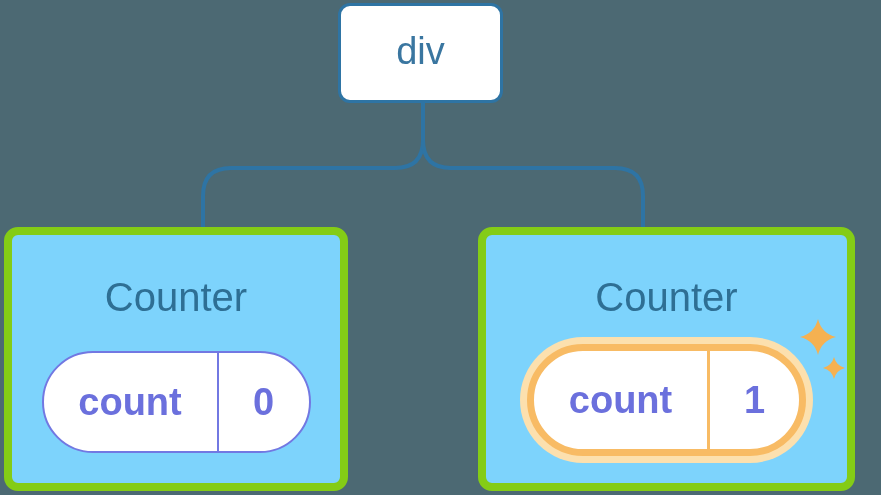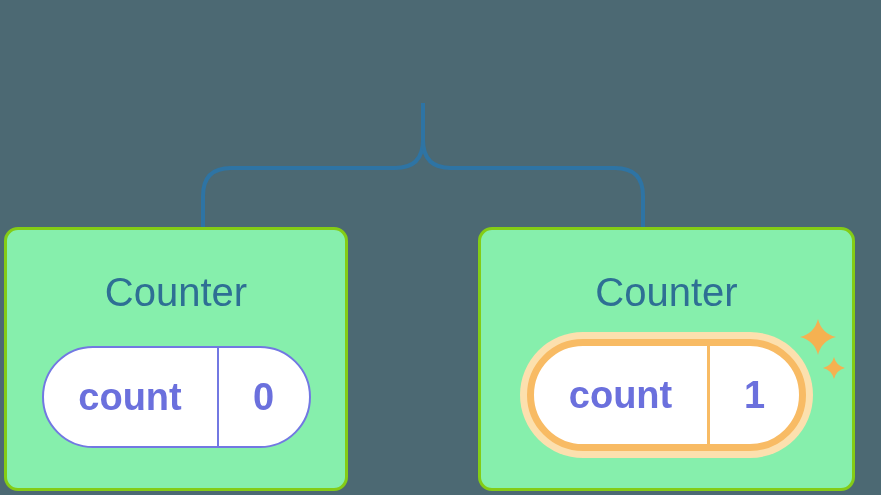--- a/index.html
+++ b/index.html
@@ -39,22 +39,22 @@
     position: absolute; left: 0; top: 0;
     z-index: 1;
   }
 
   
   .card {
     position: absolute;
     top: 227px;
     height: 264px;
     box-sizing: border-box;
-    background: #86efac;
-    border: 3px solid #84cc16;
+    background: #7dd3fc;
+    border: 8px solid #84cc16;
     border-radius: 14px;
     display: flex;
     flex-direction: column;
     align-items: center;
     z-index: 2;
   }
   .card-left  { left: 4px;   width: 344px; }
   .card-right { left: 478px; width: 377px; }
 
   .card-title {
@@ -108,20 +108,23 @@
 </head>
 <body>
 
 <div class="stage">
 
   <svg class="connector" width="881" height="495" viewBox="0 0 881 495">
     <path d="M423 103 L423 140 Q423 168 395 168 L231 168 Q203 168 203 196 L203 229" fill="none" stroke="#2E74A4" stroke-width="4"></path>
     <path d="M423 103 L423 140 Q423 168 451 168 L615 168 Q643 168 643 196 L643 229" fill="none" stroke="#2E74A4" stroke-width="4"></path>
   </svg>
 
+  <div class="root-node">
+    <span class="label">div</span>
+  </div>
 
   <div class="card card-left">
     <div class="card-title">Counter</div>
     <div class="pill pill-normal">
       <div class="cell cell-key">count</div>
       <div class="divider"></div>
       <div class="cell cell-val">0</div>
     </div>
   </div>
 

